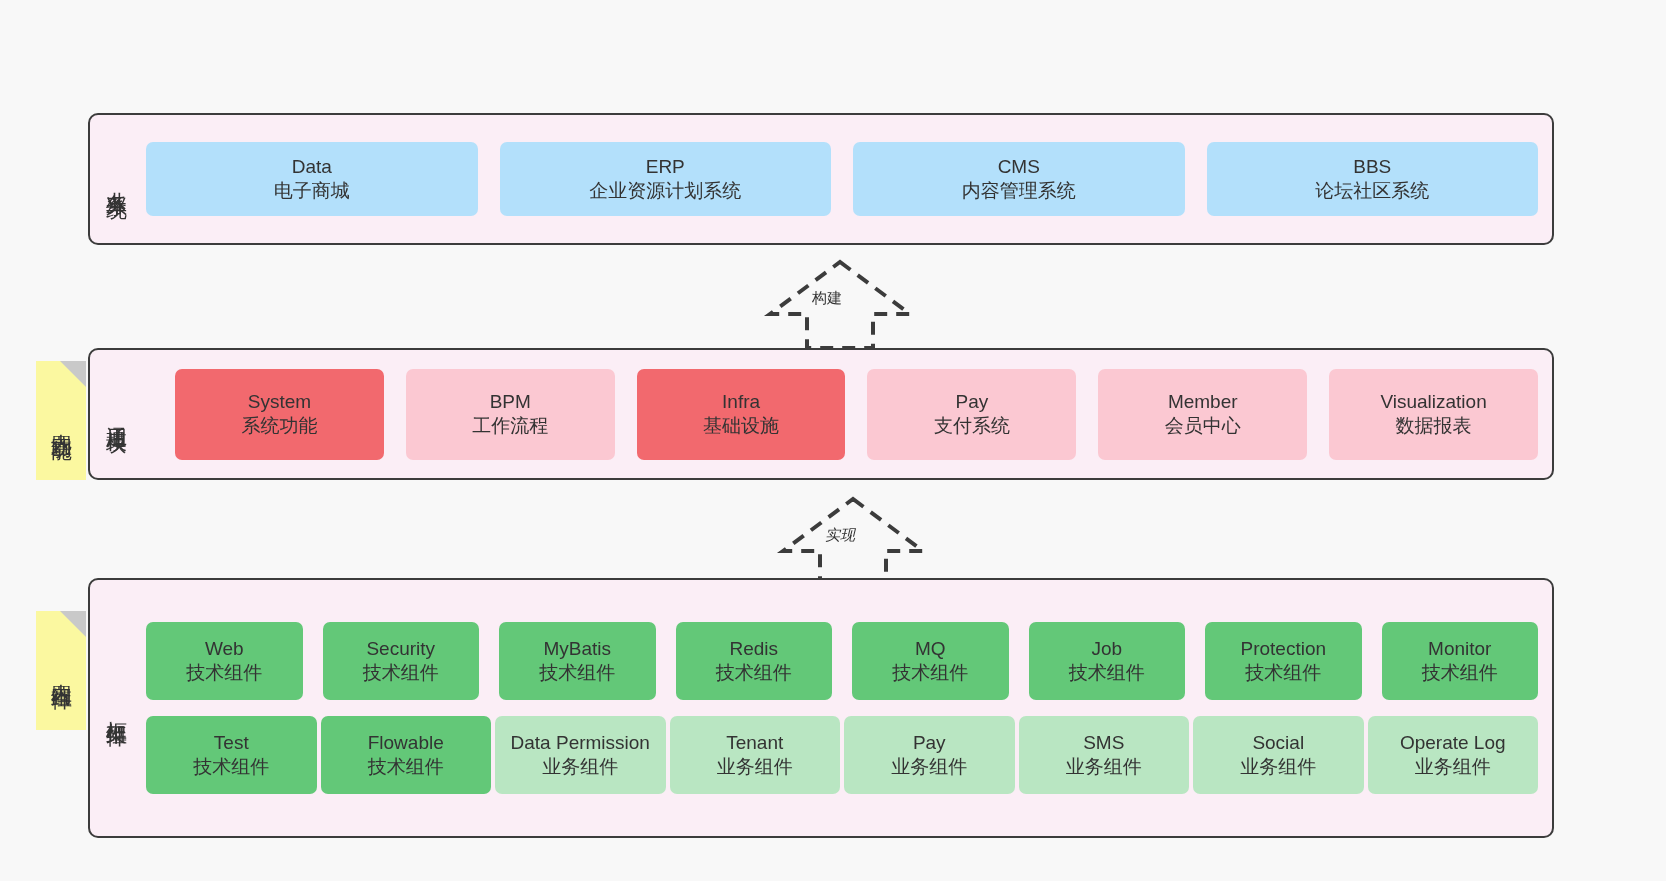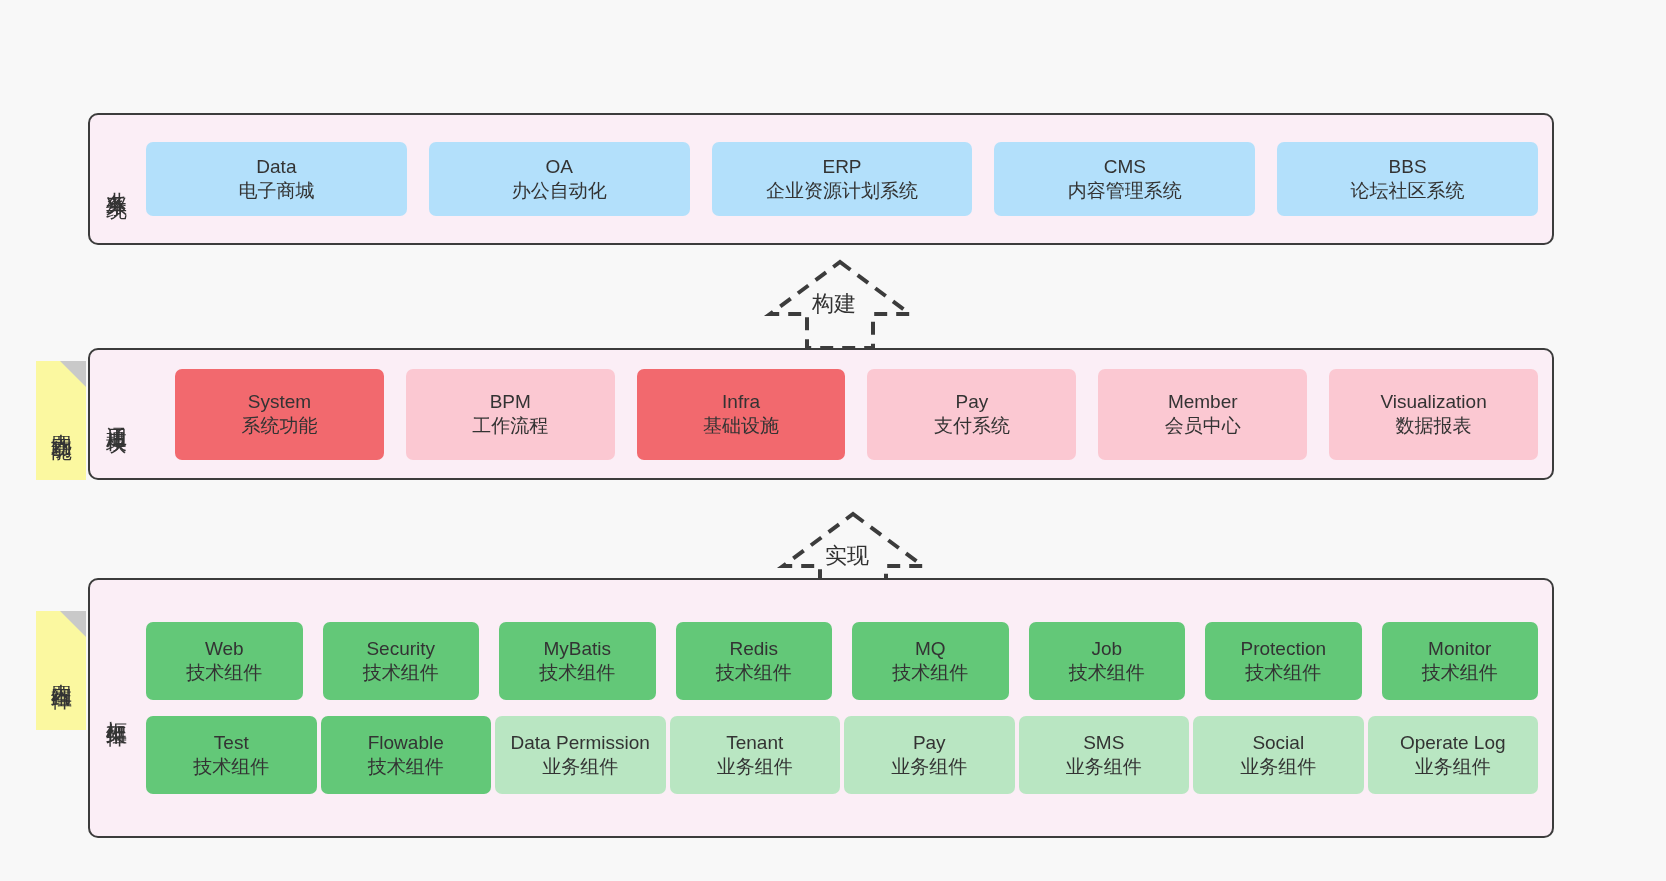--- a/index.html
+++ b/index.html
@@ -106,43 +106,39 @@
     background: #c9c9c9;
     clip-path: polygon(0 0, 100% 100%, 100% 0);
   }
 
   
   .arrow-wrap {
     position: absolute;
   }
   .arrow-label {
     position: absolute;
-    font-size: 22px;
+    font-size: 15px;
     color: #333;
     background: #f8f8f8;
     padding: 0 2px;
     white-space: nowrap;
   }
 </style>
 </head>
 <body>
 
 <div class="canvas">
 
   <div class="layer" style="left:88px; top:113px; width:1466px; height:132px;">
     <div class="layer-title">业务系统</div>
     <div class="layer-body">
       <div class="row" style="height:74px;">
         <div class="cell c-blue">
           <span class="en">Data</span>
           <span class="cn">电子商城</span>
-        </div>
-        <div class="cell c-blue">
-          <span class="en">OA</span>
-          <span class="cn">办公自动化</span>
         </div>
         <div class="cell c-blue">
           <span class="en">ERP</span>
           <span class="cn">企业资源计划系统</span>
         </div>
         <div class="cell c-blue">
           <span class="en">CMS</span>
           <span class="cn">内容管理系统</span>
         </div>
         <div class="cell c-blue">
@@ -190,21 +186,21 @@
           <span class="cn">会员中心</span>
         </div>
         <div class="cell c-pink">
           <span class="en">Visualization</span>
           <span class="cn">数据报表</span>
         </div>
       </div>
     </div>
   </div>
 
-  <div class="arrow-wrap" style="left:768px; top:510px; width:160px; height:92px;">
+  <div class="arrow-wrap" style="left:768px; top:495px; width:160px; height:92px;font-style:italic;">
     <svg width="160" height="92" viewBox="0 0 160 92">
       <path d="M 85 4 L 155 56 L 118 56 L 118 90 L 52 90 L 52 56 L 15 56 Z" fill="none" stroke="#3c3c3c" stroke-width="4" stroke-dasharray="13,9" stroke-linejoin="miter"></path>
     </svg>
     <span class="arrow-label" style="left:55px; top:31px;">实现</span>
   </div>
 
   <div class="note" style="left:36px; top:611px; width:50px; height:119px;">
     <div class="fold"></div>
     <span>内置组件</span>
   </div>

